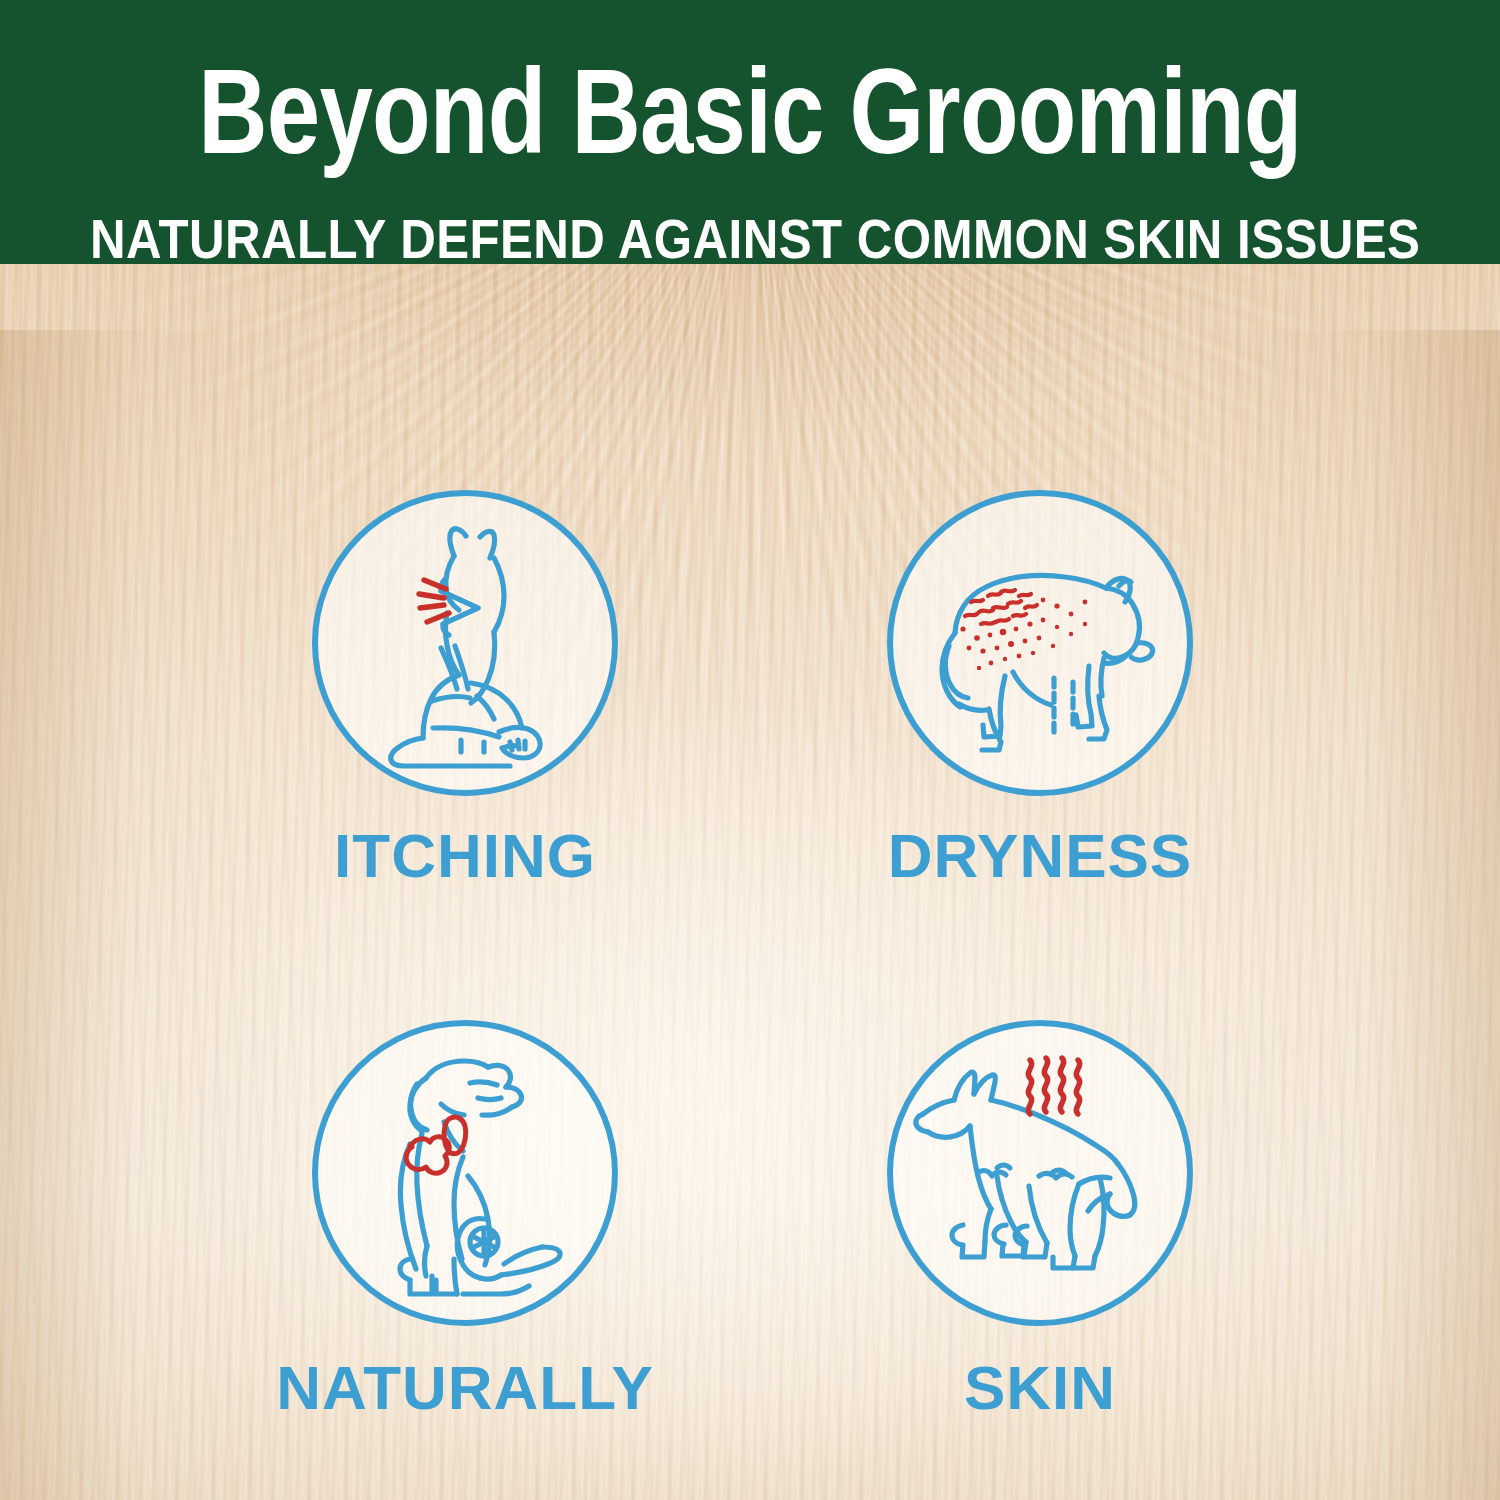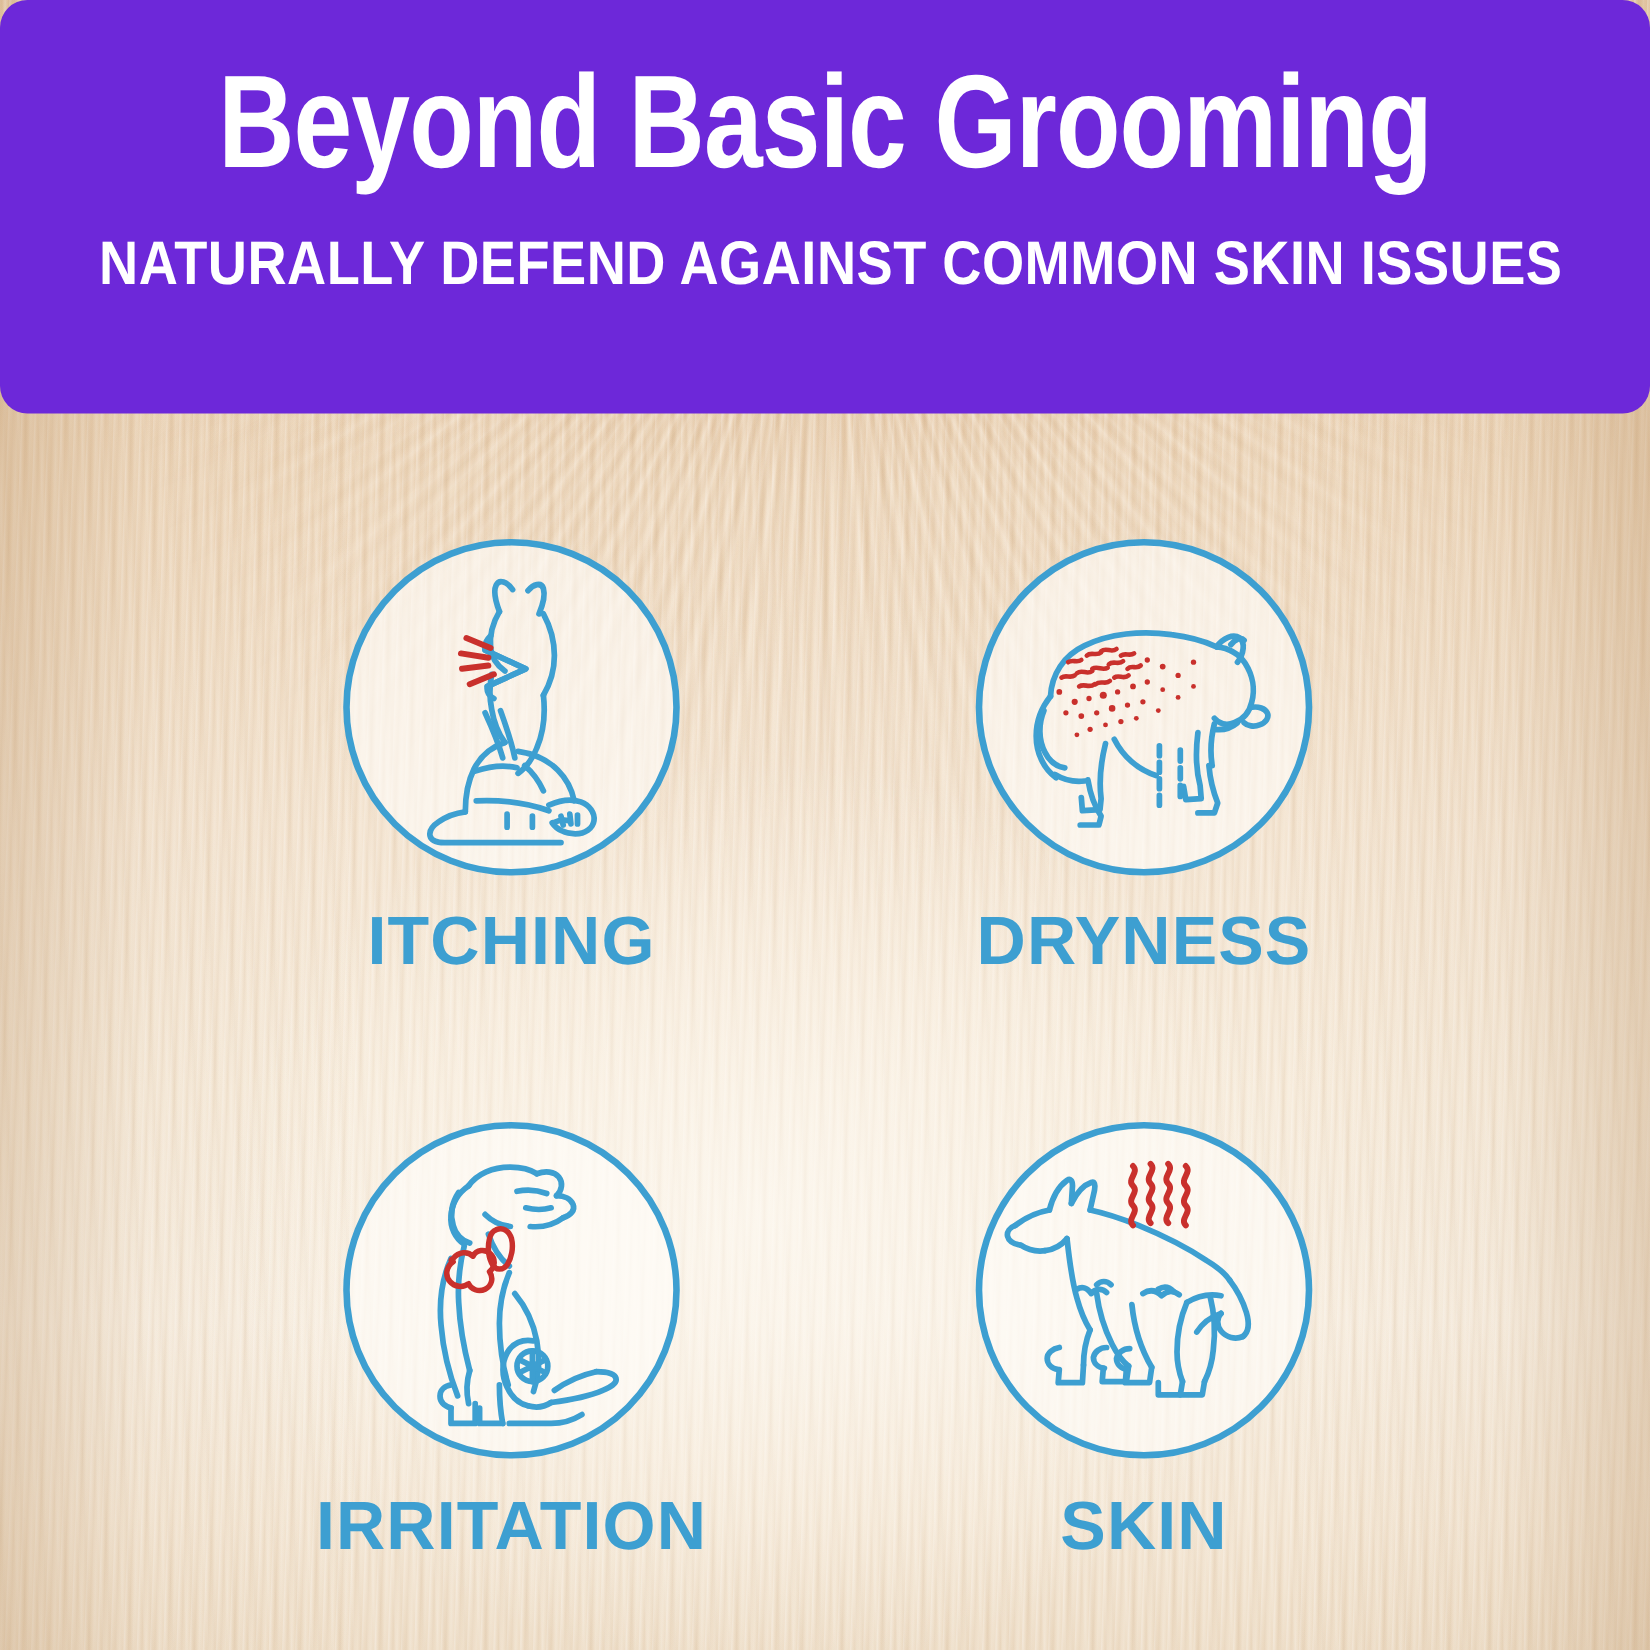--- a/index.html
+++ b/index.html
@@ -138,24 +138,23 @@
         rgba(183,142,96,0.0) 78%,
         rgba(183,142,96,0.06) 91%,
         rgba(183,142,96,0.32) 100%);
   }
 
   
   .banner {
     position: absolute;
     left: 0; top: 0;
     width: 1500px;
-    height: 376px;
-    background: #6d28d9;
+    height: 264px;
+    background: #14532d;
     overflow: hidden;
-    border-radius: 25px;
   }
   .banner-title {
     position: absolute;
     left: 0; top: 48px;
     width: 1500px;
     text-align: center;
     color: #ffffff;
     font-family: "Liberation Sans", sans-serif;
     font-weight: 700;
     font-size: 120px;
@@ -416,21 +415,21 @@
             <path d="M224 221 c-14 3 -27 9 -38 17"></path>
             <path d="M145 268 l38 0 c10 0 20 -3 28 -8"></path>
           </g>
 
           <g fill="none" stroke="#c9302c" stroke-width="5.0" stroke-linejoin="round" stroke-linecap="round">
             <path d="M94 118 c5 -6 13 -7 18 -2 c3 -6 11 -7 16 -2 c5 5 4 12 -1 16 c4 6 2 13 -4 16 c-6 3 -13 0 -15 -5 c-5 4 -13 3 -17 -2 c-5 -6 -3 -14 3 -18 c-3 -1 -2 -2 0 -3 z"></path>
             <path d="M133 92 c6 -3 12 1 14 8 c2 8 0 18 -4 24 c-4 5 -10 5 -13 0 c-4 -6 -5 -16 -3 -24 c1 -4 3 -7 6 -8 z"></path>
           </g>
         </svg>
       </div>
-      <div class="label">IRRITATION</div>
+      <div class="label">NATURALLY</div>
     </div>
 
     <div class="cell cell-3">
       <div class="circle">
         <svg viewBox="0 0 294 294" xmlns="http://www.w3.org/2000/svg">
           <g fill="none" stroke="#3d9fd1" stroke-width="5.2" stroke-linecap="round" stroke-linejoin="round">
 
             <path d="M30 88 c-5 2 -8 6 -7 10 c1 4 6 7 12 8"></path>
             <path d="M35 106 c6 4 14 6 22 5"></path>
             <path d="M57 111 c8 -1 15 -5 20 -11"></path>

